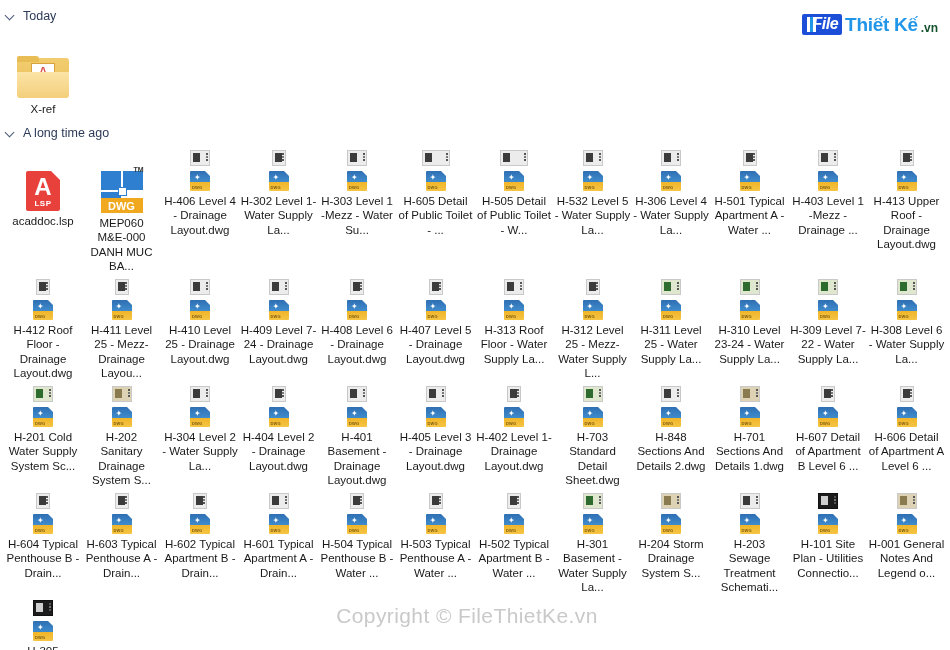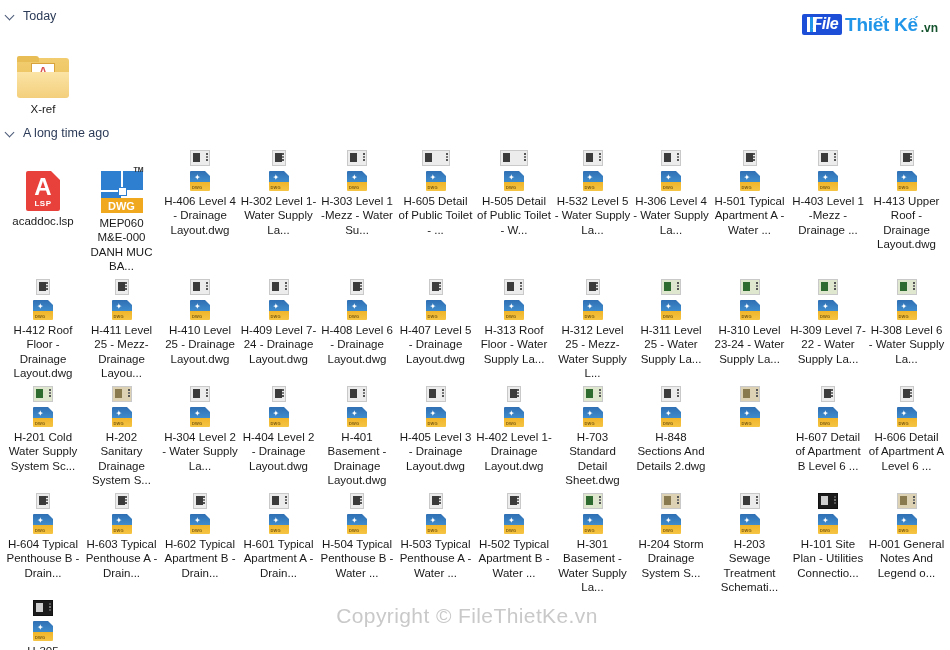--- a/index.html
+++ b/index.html
@@ -741,20 +741,21 @@
     <div class="file-tile">
       <div class="thumb">
         <div class="thumb-box tan"></div>
       </div>
       <div class="dwg-icon">
         <div class="sheet"></div>
         <div class="star">✦</div>
         <div class="corner"></div>
         <div class="tag">DWG</div>
       </div>
+      <div class="file-label">H-701 Sections And Details 1.dwg</div>
     </div>
     <div class="file-tile">
       <div class="thumb">
         <div class="thumb-box narrow"></div>
       </div>
       <div class="dwg-icon">
         <div class="sheet"></div>
         <div class="star">✦</div>
         <div class="corner"></div>
         <div class="tag">DWG</div>

